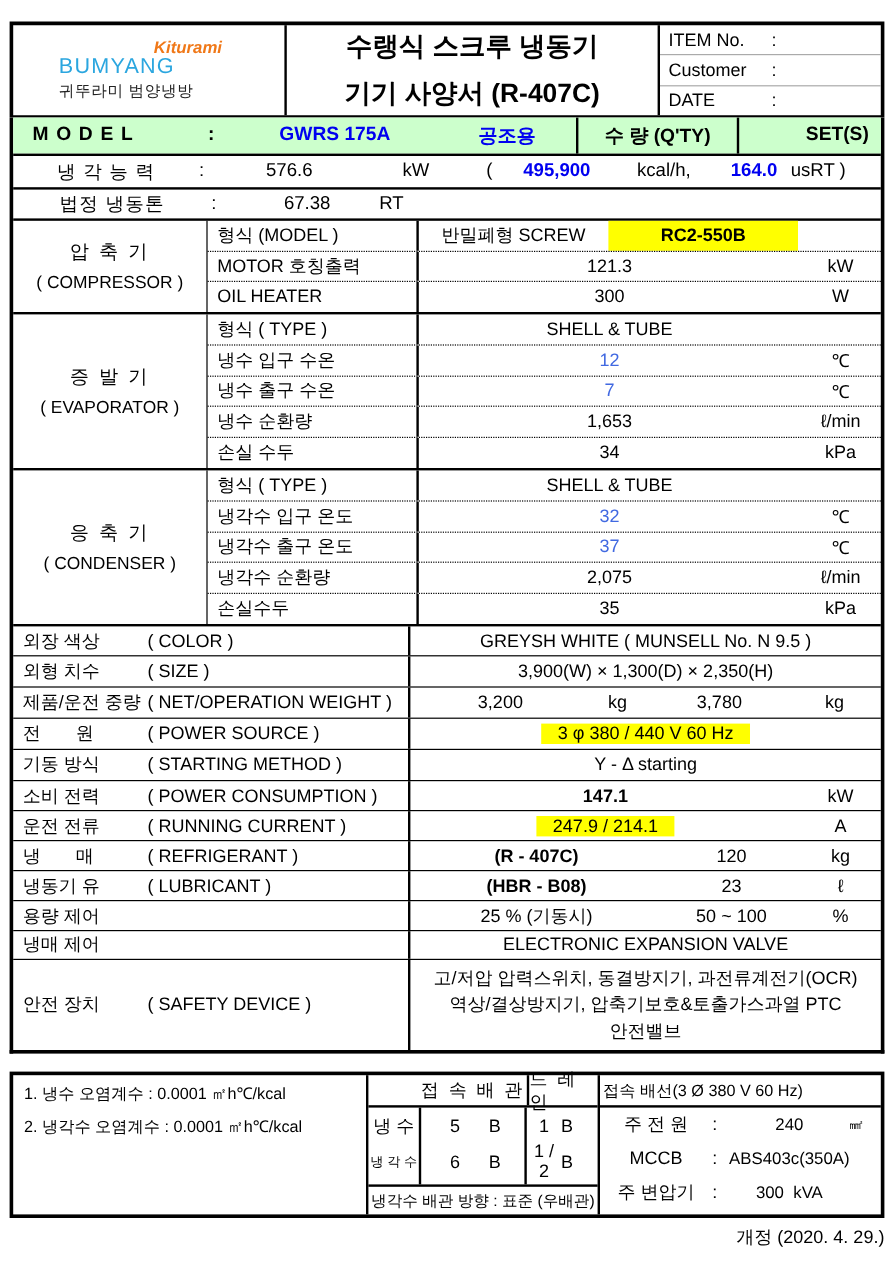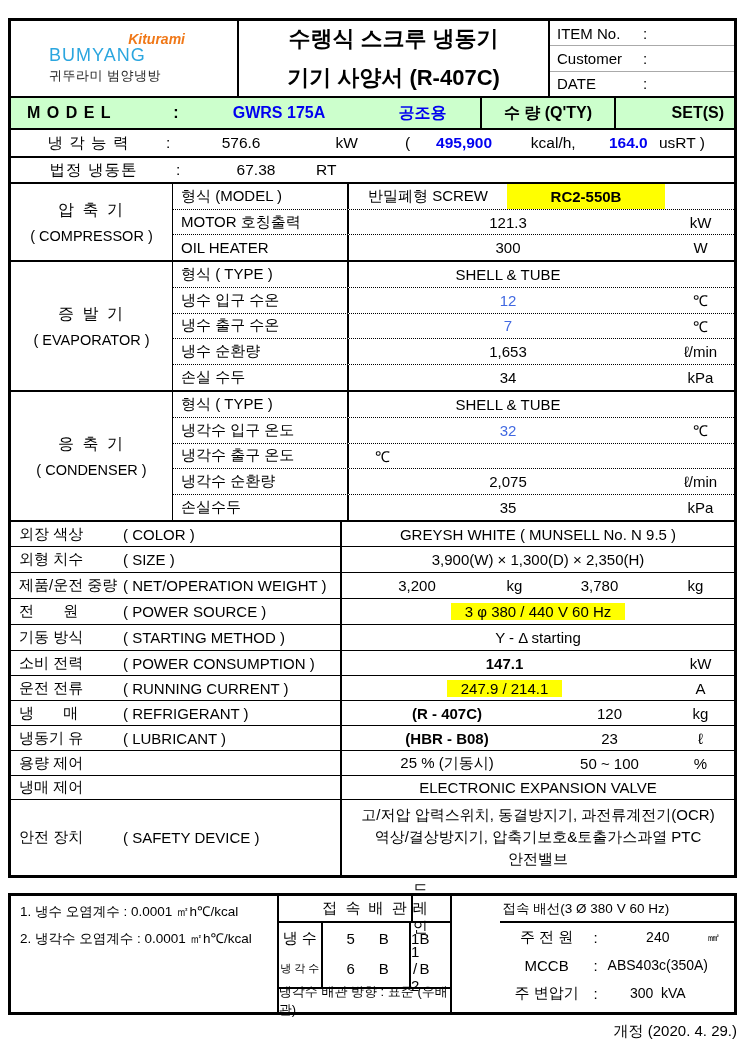--- a/index.html
+++ b/index.html
@@ -99,21 +99,21 @@
   .bp-body { flex: 1; display: flex; }
   .bp-names { width: 44px; border-right: 2.5px solid #000; display: flex; flex-direction: column; }
   .bp-name { height: 30px; display: flex; align-items: center; justify-content: center; white-space: pre; }
   .bp-name.small { font-size: 11px; letter-spacing: 0; }
   .bp-sizes { width: 88px; border-right: 2.5px solid #000; display: flex; flex-direction: column; }
   .bp-drains { flex: 1; display: flex; flex-direction: column; }
   .bp-cellrow { height: 30px; display: flex; align-items: center; }
   .bp-cellrow .n { flex: 1; text-align: center; }
   .bp-cellrow .b { width: 30px; text-align: left; }
   .bp-dir { height: 25px; border-top: 2.5px solid #000; display: flex; align-items: center; justify-content: center; font-size: 13px; }
-  .b-wire { flex: 1; display: flex; flex-direction: column; margin-left: 48px; }
+  .b-wire { flex: 1; display: flex; flex-direction: column; }
   .bw-hdr { height: 27px; border-bottom: 2px solid #000; display: flex; align-items: center; padding-left: 3px; font-size: 13.5px; }
   .bw-row { height: 28px; display: flex; align-items: center; }
   .bw-label { width: 94px; text-align: center; white-space: pre; }
   .bw-colon { width: 14px; }
   .bw-val { flex: 1; text-align: center; font-size: 14px; white-space: pre; }
   .bw-unit { width: 26px; font-size: 11px; }
 
   .rev { width: 729px; margin-top: 7px; text-align: right; font-size: 15px; }
 </style>
 </head>
@@ -273,20 +273,21 @@
           <div class="srow">
             <div class="sname">냉각수 입구 온도</div>
             <div class="sval">
               <span class="v blue">32</span>
               <span class="u">℃</span>
             </div>
           </div>
           <div class="srow">
             <div class="sname">냉각수 출구 온도</div>
             <div class="sval">
+              <span class="v blue">37</span>
               <span class="u">℃</span>
             </div>
           </div>
           <div class="srow">
             <div class="sname">냉각수 순환량</div>
             <div class="sval">
               <span class="v">2,075</span>
               <span class="u">ℓ/min</span>
             </div>
           </div>

